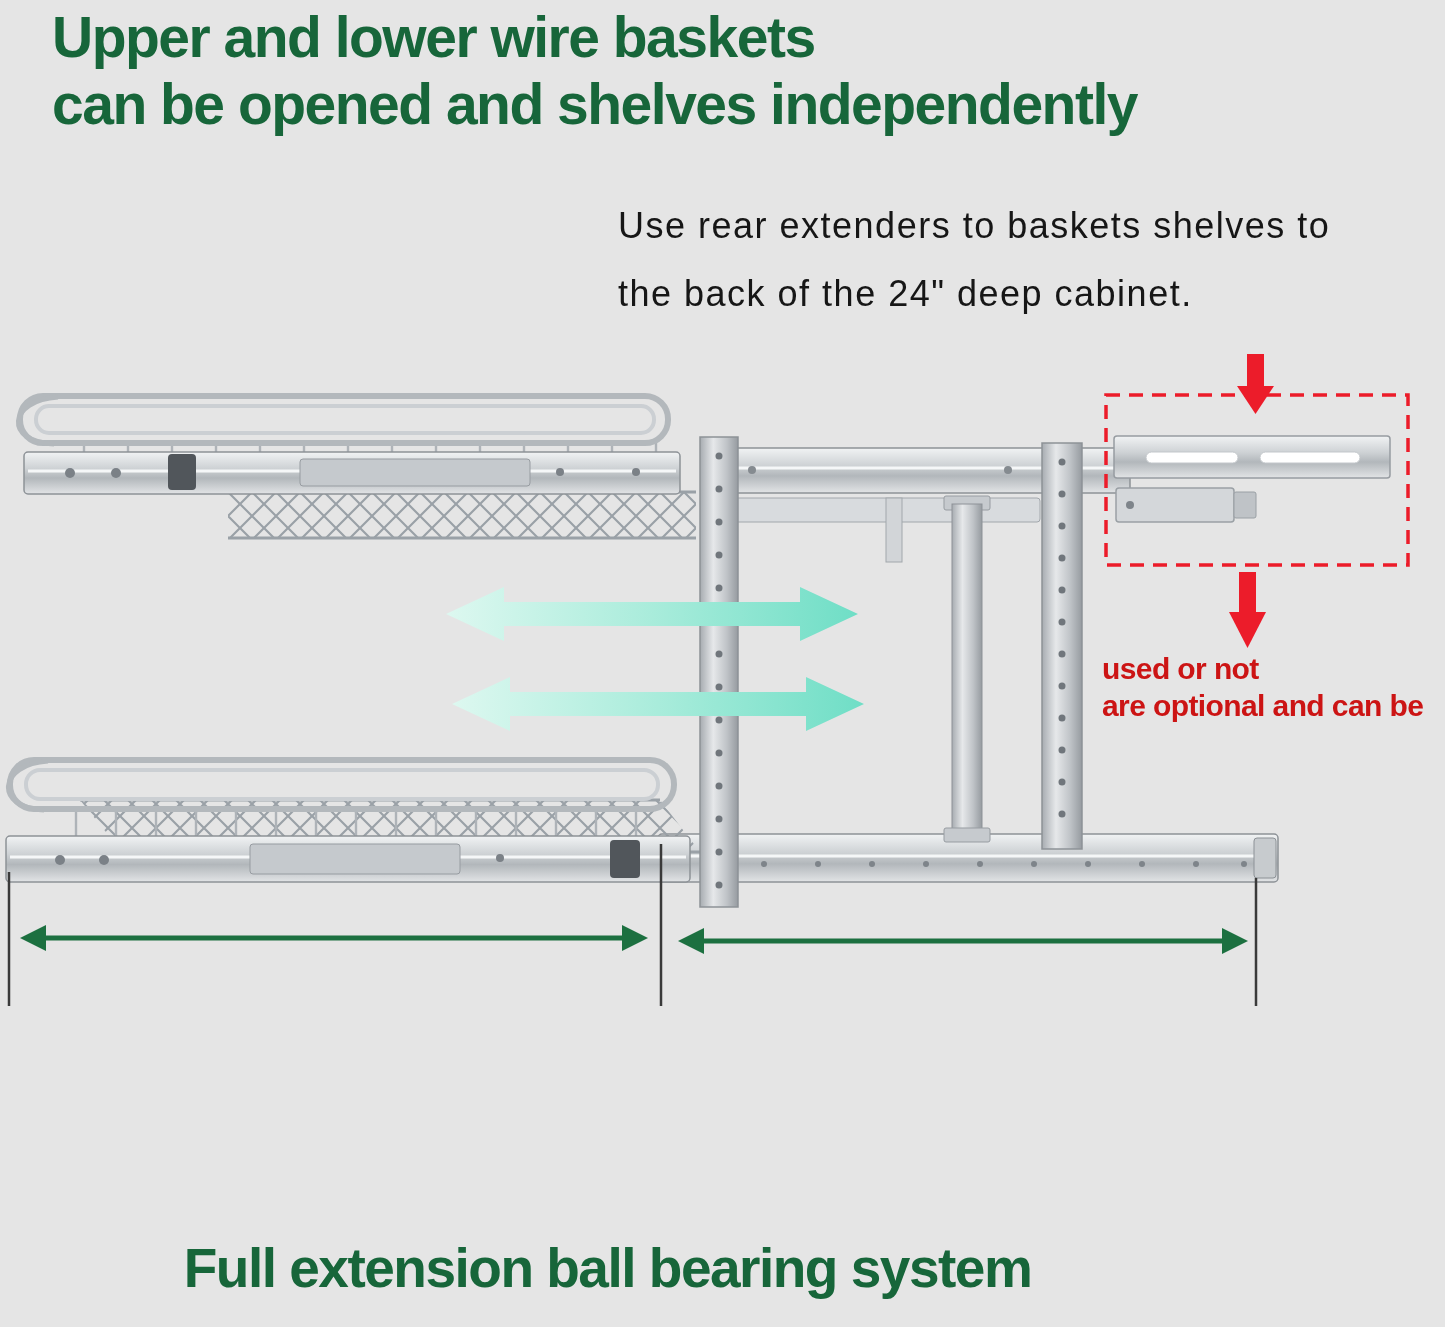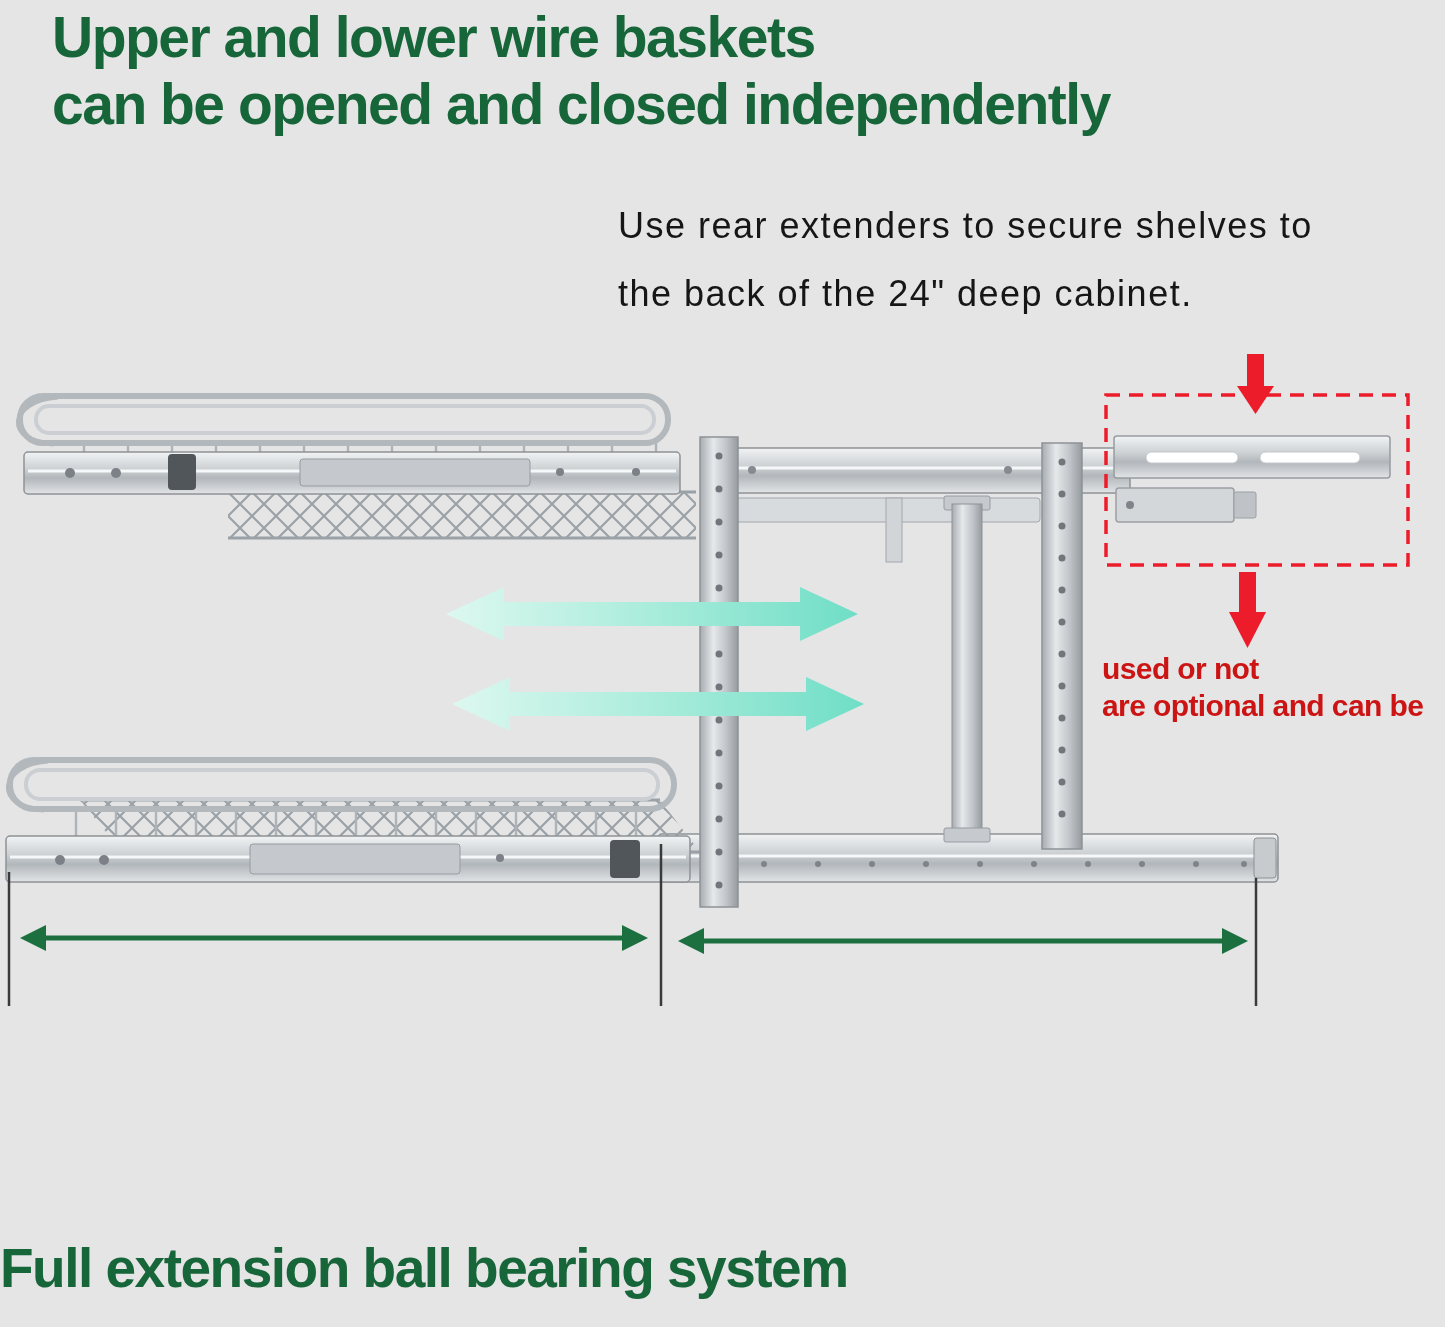--- a/index.html
+++ b/index.html
@@ -34,21 +34,21 @@
   }
   .callout{
     position:absolute;left:1102px;top:650px;
     color:var(--callout-red);
     font-size:30px;font-weight:bold;
     line-height:37px;letter-spacing:-0.6px;
     white-space:nowrap;
   }
   .footer{
     position:absolute;left:0;top:1236px;width:1215px;
-    text-align:left;
+    text-align:center;
     color:var(--heading-green);
     font-size:55px;font-weight:bold;letter-spacing:-1.5px;
     white-space:nowrap;
   }
   .heading span,.note span,.callout span{display:block;}
 </style>
 </head>
 <body>
 
 <div class="canvas">
@@ -250,25 +250,25 @@
       <g stroke="var(--measure-green,#1c7040)" fill="var(--measure-green,#1c7040)">
         <line x1="698" y1="941" x2="1228" y2="941" stroke-width="5"></line>
         <polygon points="678,941 704,928 704,954" stroke="none"></polygon>
         <polygon points="1248,941 1222,928 1222,954" stroke="none"></polygon>
       </g>
     </g>
   </svg>
 
   <div class="heading">
     <span>Upper and lower wire baskets</span>
-    <span>can be opened and closed independently</span>
+    <span>can be opened and shelves independently</span>
   </div>
 
   <div class="note">
-    <span>Use rear extenders to secure shelves to</span>
+    <span>Use rear extenders to baskets shelves to</span>
     <span>the back of the 24" deep cabinet.</span>
   </div>
 
   <div class="callout">
     <span>used or not</span>
     <span>are optional and can be</span>
   </div>
 
   <div class="footer">Full extension ball bearing system</div>
 

